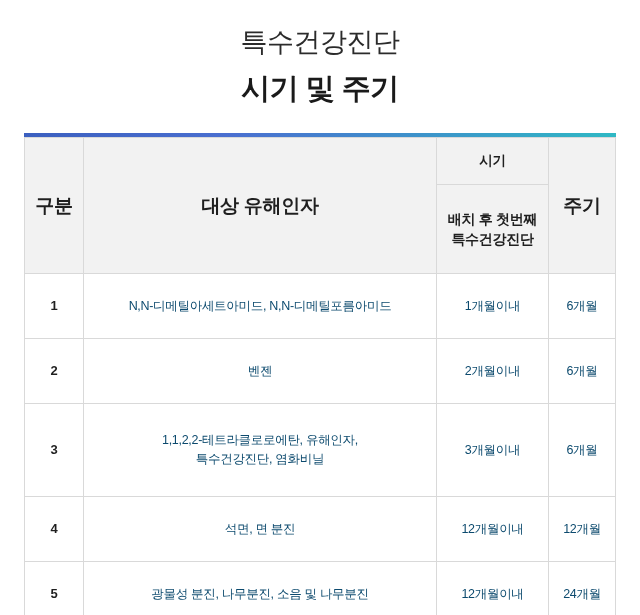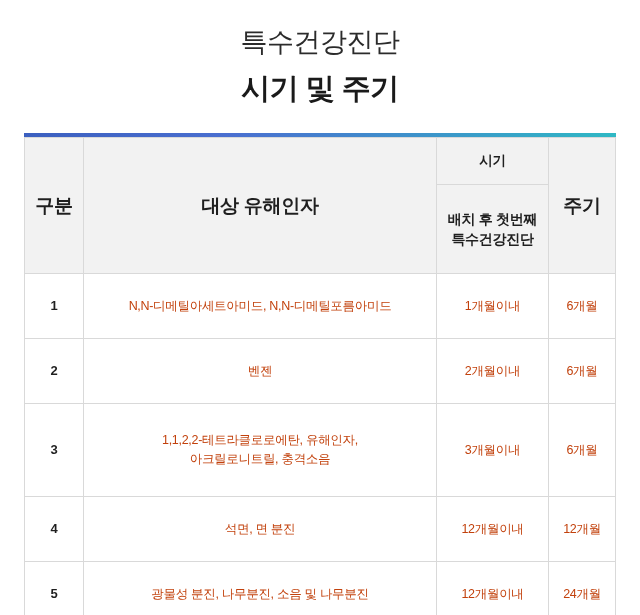--- a/index.html
+++ b/index.html
@@ -82,21 +82,21 @@
   th.col-sigi-sub {
     height: 80px;
     line-height: 1.45;
     font-size: 14px;
     padding: 0 4px;
   }
   th.col-jugi {
     width: 58px;
   }
   tbody td {
-    color: #c2410c;
+    color: #0c4a6e;
     font-size: 12.5px;
     letter-spacing: -0.3px;
     line-height: 1.55;
   }
   tbody td.num {
     font-weight: bold;
     color: #1f1f1f;
     font-size: 13px;
   }
   tbody td.agent {
@@ -153,21 +153,21 @@
           <td class="agent">
             <span class="sub-line">벤젠</span>
           </td>
           <td>2개월이내</td>
           <td>6개월</td>
         </tr>
         <tr class="tall">
           <td class="num">3</td>
           <td class="agent">
             <span class="sub-line">1,1,2,2-테트라클로로에탄, 유해인자,</span>
-            <span class="sub-line">아크릴로니트릴, 충격소음</span>
+            <span class="sub-line">특수건강진단, 염화비닐</span>
           </td>
           <td>3개월이내</td>
           <td>6개월</td>
         </tr>
         <tr>
           <td class="num">4</td>
           <td class="agent">
             <span class="sub-line">석면, 면 분진</span>
           </td>
           <td>12개월이내</td>

